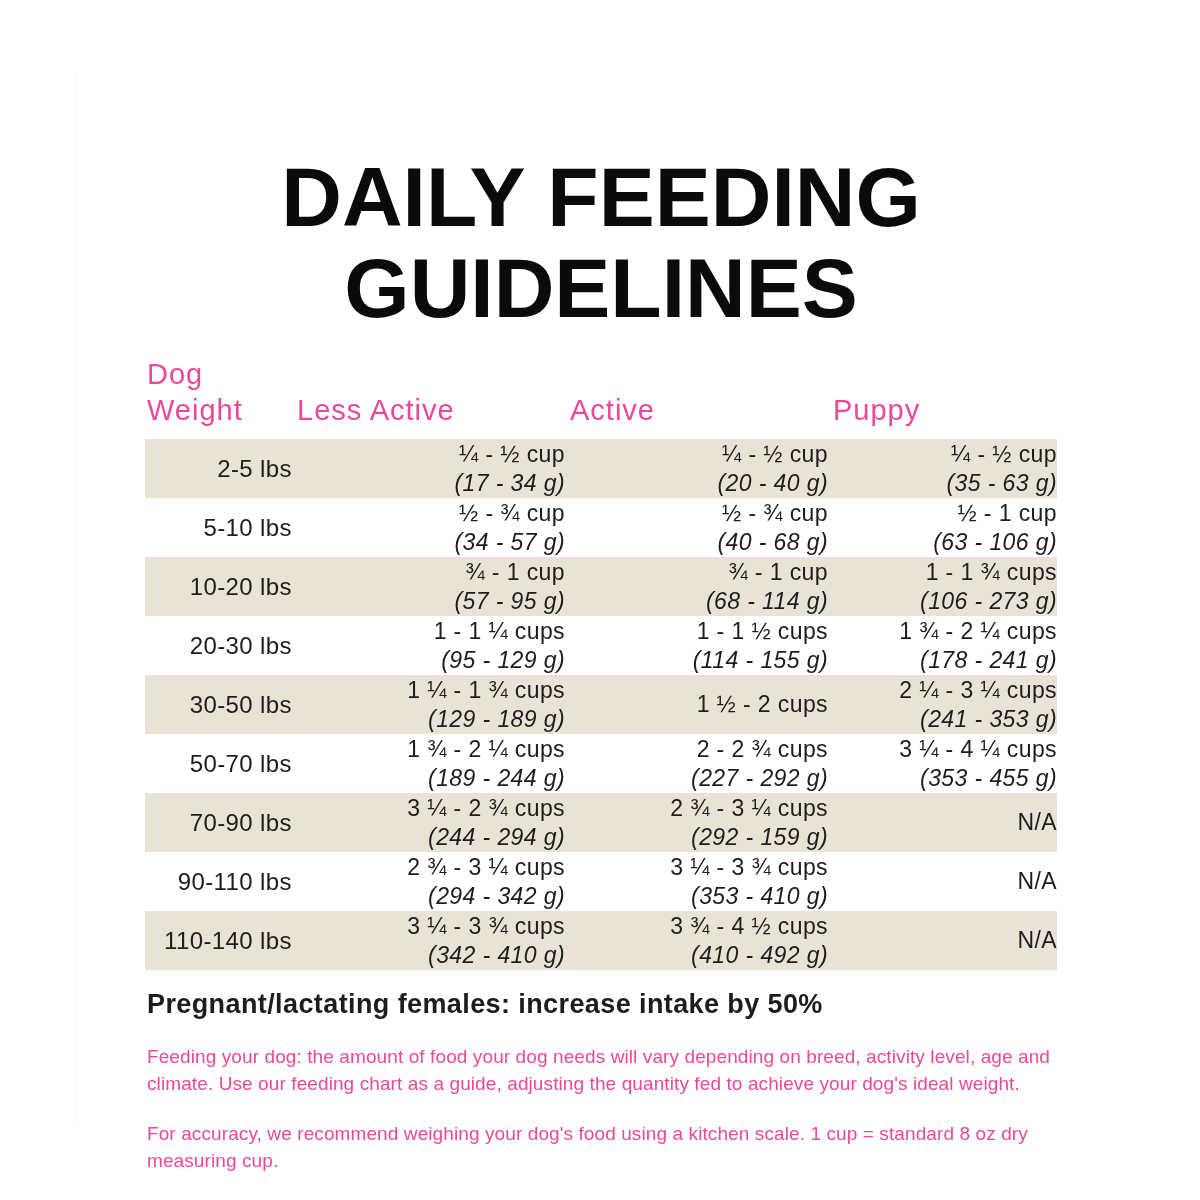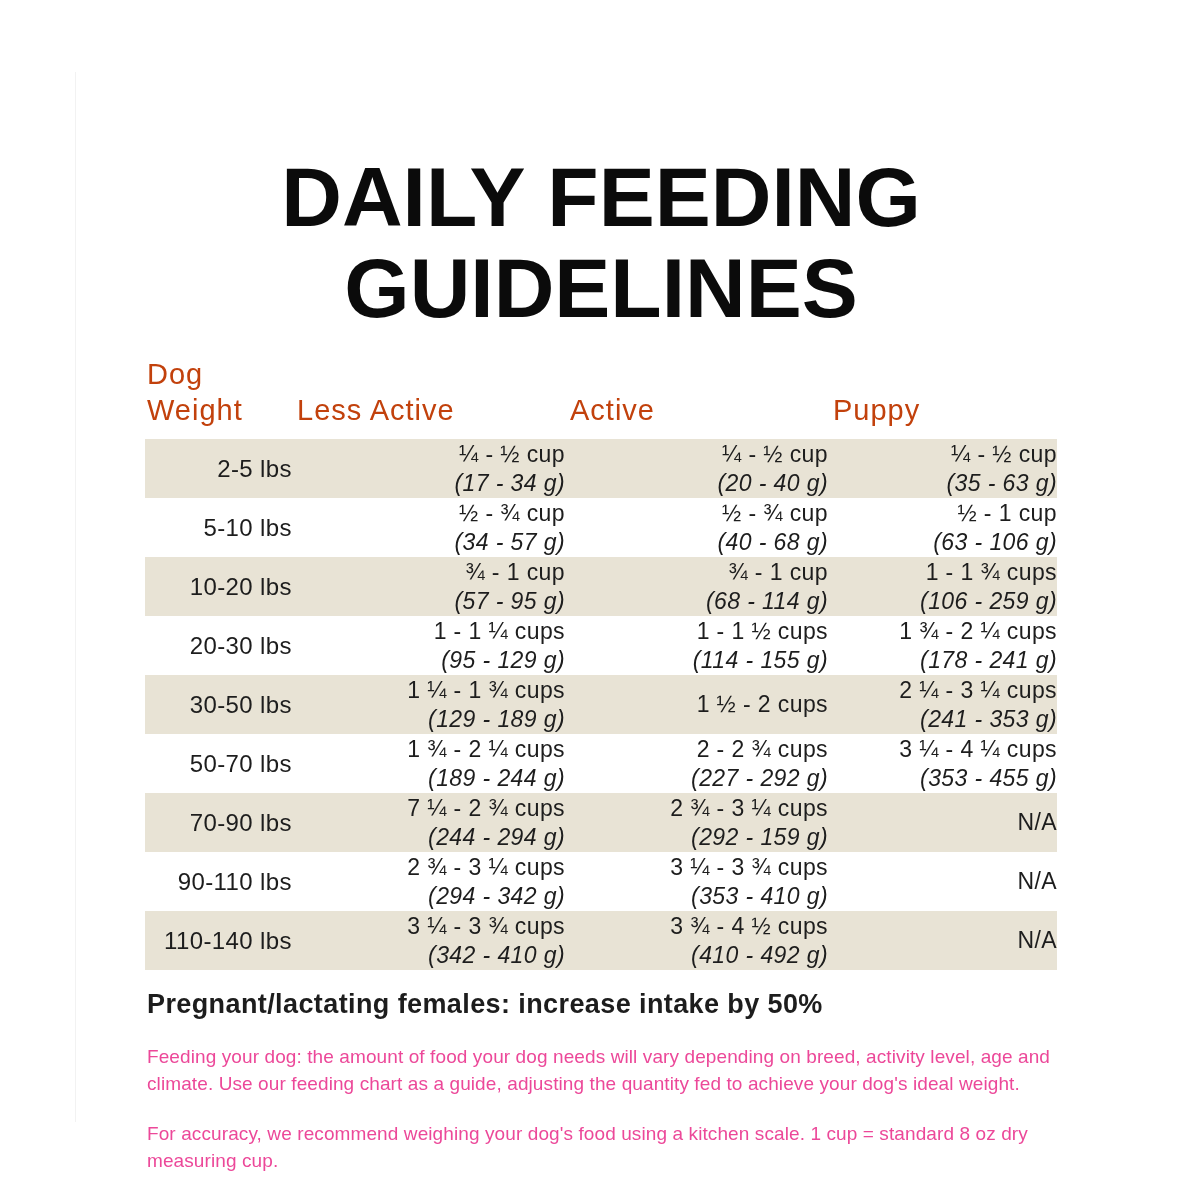--- a/index.html
+++ b/index.html
@@ -40,21 +40,21 @@
     color: #0b0b0b;
   }
   .thead {
     display: grid;
     grid-template-columns: 147px 273px 263px 229px;
     align-items: end;
     margin-top: 24px;
     font-size: 29px;
     letter-spacing: 1px;
     line-height: 1.22;
-    color: #c2410c;
+    color: #ec4899;
   }
   .thead .h { padding-left: 5px; }
   .thead .h.first { padding-left: 2px; width: 130px; }
   .tbody { margin-top: 11px; }
   .row {
     display: grid;
     grid-template-columns: 147px 273px 263px 229px;
     height: 59px;
     text-align: right;
   }
@@ -147,21 +147,21 @@
       <div class="cell">
         <div class="cups">¾ - 1 cup</div>
         <div class="grams">(57 - 95 g)</div>
       </div>
       <div class="cell">
         <div class="cups">¾ - 1 cup</div>
         <div class="grams">(68 - 114 g)</div>
       </div>
       <div class="cell">
         <div class="cups">1 - 1 ¾ cups</div>
-        <div class="grams">(106 - 259 g)</div>
+        <div class="grams">(106 - 273 g)</div>
       </div>
     </div>
 
     <div class="row">
       <div class="cell weight">20-30 lbs</div>
       <div class="cell">
         <div class="cups">1 - 1 ¼ cups</div>
         <div class="grams">(95 - 129 g)</div>
       </div>
       <div class="cell">
@@ -201,21 +201,21 @@
       </div>
       <div class="cell">
         <div class="cups">3 ¼ - 4 ¼ cups</div>
         <div class="grams">(353 - 455 g)</div>
       </div>
     </div>
 
     <div class="row odd">
       <div class="cell weight">70-90 lbs</div>
       <div class="cell">
-        <div class="cups">7 ¼ - 2 ¾ cups</div>
+        <div class="cups">3 ¼ - 2 ¾ cups</div>
         <div class="grams">(244 - 294 g)</div>
       </div>
       <div class="cell">
         <div class="cups">2 ¾ - 3 ¼ cups</div>
         <div class="grams">(292 - 159 g)</div>
       </div>
       <div class="cell">
         <div class="cups">N/A</div>
 
       </div>

